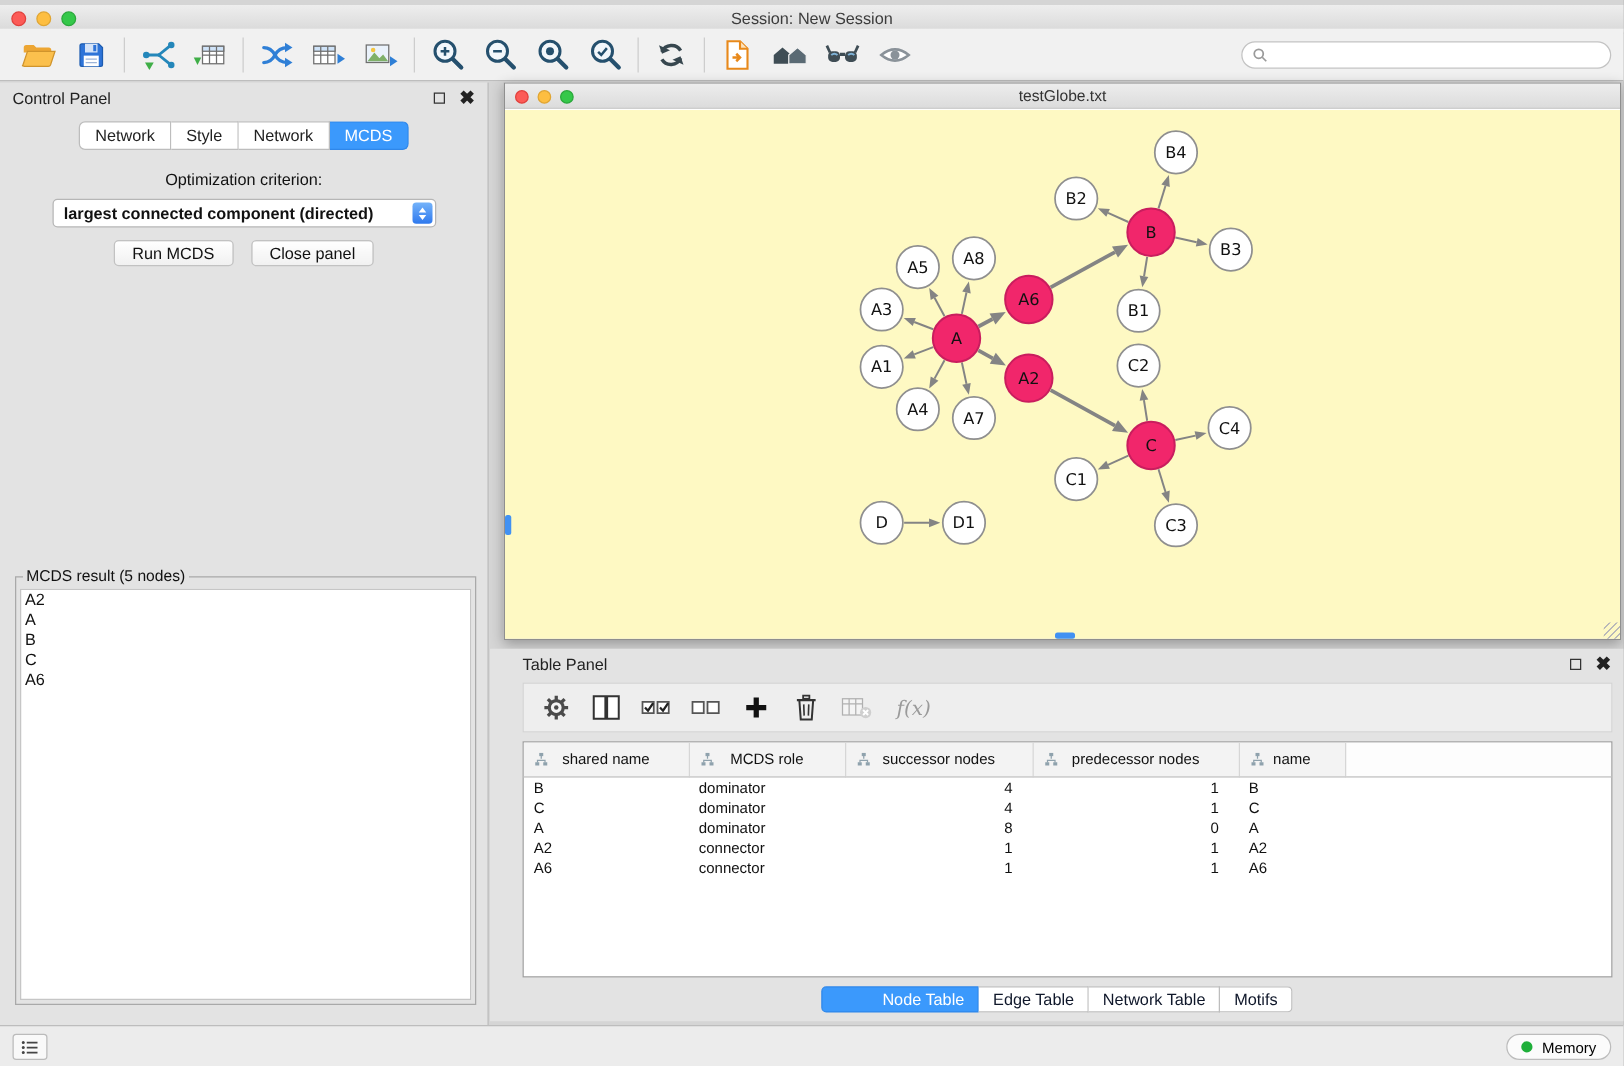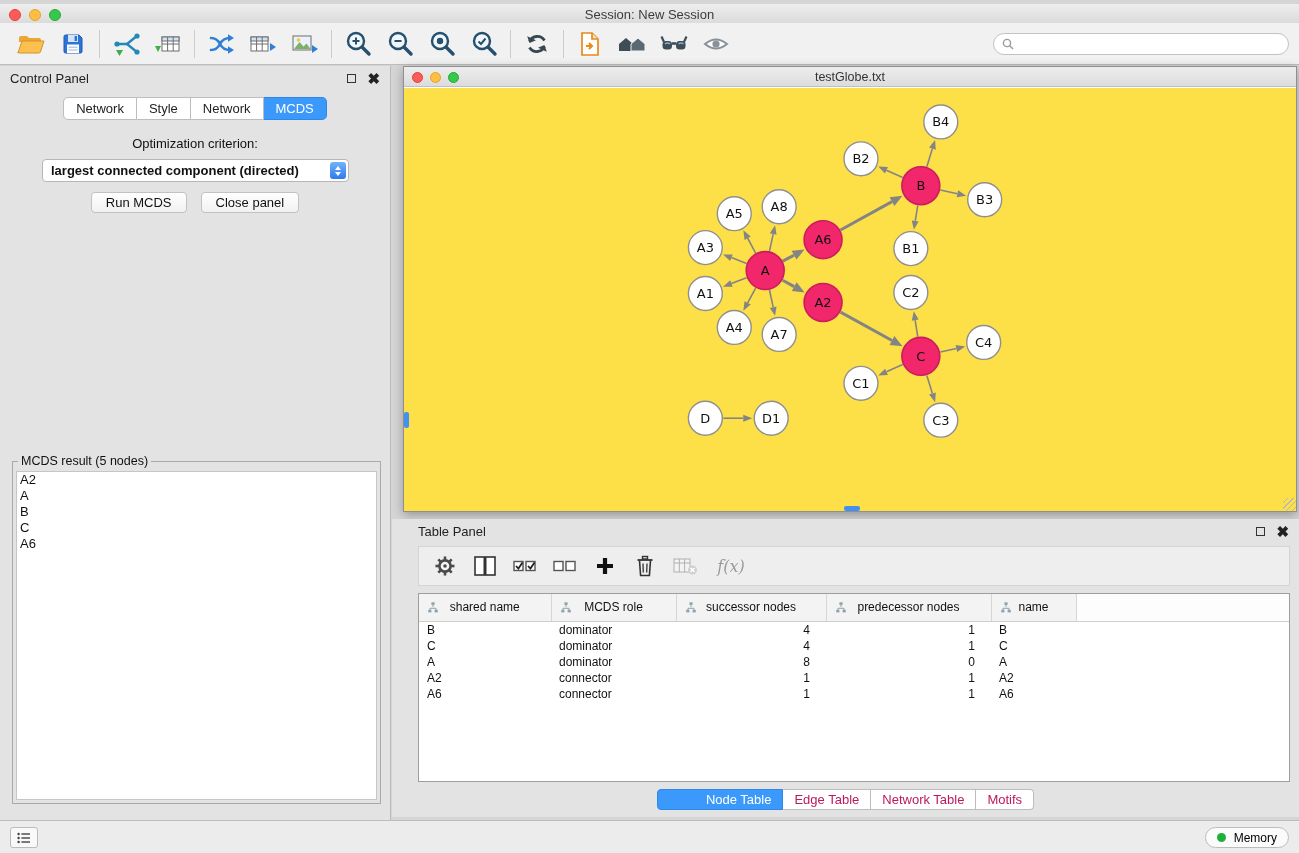--- a/index.html
+++ b/index.html
@@ -66,21 +66,21 @@
   .mcds-item{font-size:13px;line-height:16px;padding-left:3px;cursor:default;}
 
   
   #network-window{position:absolute;left:403px;top:66px;width:894px;height:446px;background:#fff;
     border:1px solid #8f8f8f;box-shadow:0 3px 10px rgba(0,0,0,.3);}
   .nw-titlebar{height:20px;background:linear-gradient(#ededed,#dcdcdc);border-bottom:1px solid #bfbfbf;
     position:relative;}
   .nw-title{text-align:center;font-size:12.5px;line-height:20px;color:#333;}
   .nw-lights{position:absolute;left:8px;top:5px;display:flex;gap:7px;}
   .nw-light{width:11px;height:11px;border-radius:50%;display:inline-block;}
-  .nw-body{position:absolute;top:21px;left:0;right:0;bottom:0;overflow:hidden;background:#fde047;text-align:right;}
+  .nw-body{position:absolute;top:21px;left:0;right:0;bottom:0;overflow:hidden;background:#fef9c3;text-align:right;}
   #network-svg{display:block;width:100%;height:100%;}
   #network-svg text{font-family:"DejaVu Sans","Liberation Sans",sans-serif;font-size:13px;fill:#111;}
   .nw-vthumb{position:absolute;left:0;top:345px;width:5px;height:16px;background:#4191f2;border-radius:2px;}
   .nw-hthumb{position:absolute;left:440px;bottom:0;width:16px;height:5px;background:#4191f2;border-radius:2px;}
   .nw-grip{position:absolute;right:0;bottom:0;width:13px;height:13px;
     background:repeating-linear-gradient(135deg,transparent 0 3px,#b9b9b9 3px 4px);}
 
   
   #table-panel{position:absolute;left:392px;top:519px;right:0;height:298px;background:#e3e3e3;}
   #table-panel .panel-header{padding-left:26px;}
@@ -95,21 +95,21 @@
   #node-table{border-collapse:collapse;table-layout:fixed;width:100%;font-size:12px;}
   #node-table th{background:#f3f3f3;border-right:1px solid #d6d6d6;border-bottom:1px solid #cfcfcf;
     height:19px;font-weight:normal;font-size:12px;padding:4px;cursor:pointer;}
   #node-table th.filler{background:#fdfdfd;border-right:none;cursor:default;}
   .hwrap{position:relative;height:19px;line-height:19px;text-align:center;}
   .sic{position:absolute;left:4px;top:4px;}
   #node-table td{height:16px;padding:0 4px 0 8px;white-space:nowrap;overflow:hidden;}
   #node-table td.num{text-align:right;padding-right:16px;}
   .tp-tabs{position:absolute;bottom:7px;left:0;right:0;display:flex;justify-content:center;}
   .tp-tab{font-size:13px;padding:2px 11px;background:#fff;border:1px solid #bdbdbd;border-left:none;
-    color:#be185d;cursor:pointer;}
+    color:#0f172a;cursor:pointer;}
   .tp-tab:first-child{border-left:1px solid #bdbdbd;border-radius:4px 0 0 4px;padding-left:48px;}
   .tp-tab:last-child{border-radius:0 4px 4px 0;}
   .tp-tab.sel{background:#3b99fc;color:#fff;border-color:#2f87ea;}
 
   
   #statusbar{position:absolute;bottom:0;left:0;right:0;height:33px;background:#ececec;
     border-top:1px solid #bdbdbd;}
   .list-btn{position:absolute;left:10px;top:6px;width:28px;height:21px;border:1px solid #bbb;
     border-radius:3px;background:#f9f9f9;display:flex;align-items:center;justify-content:center;
     cursor:pointer;}

